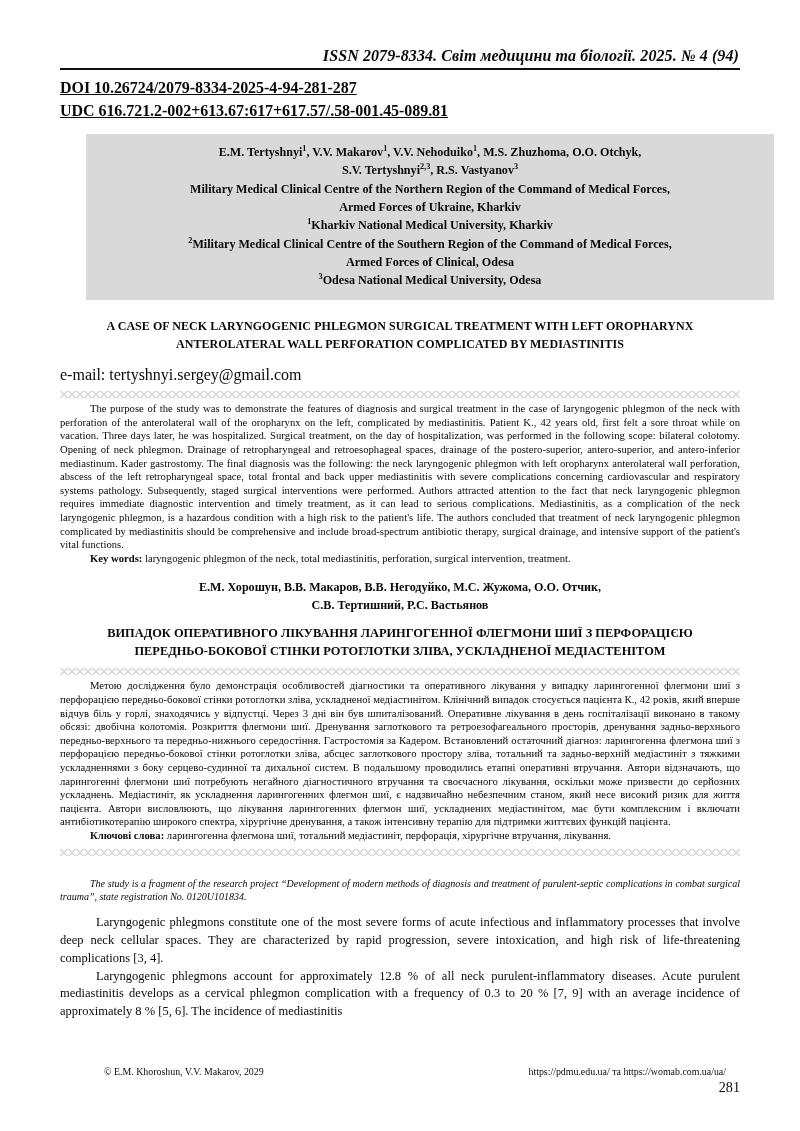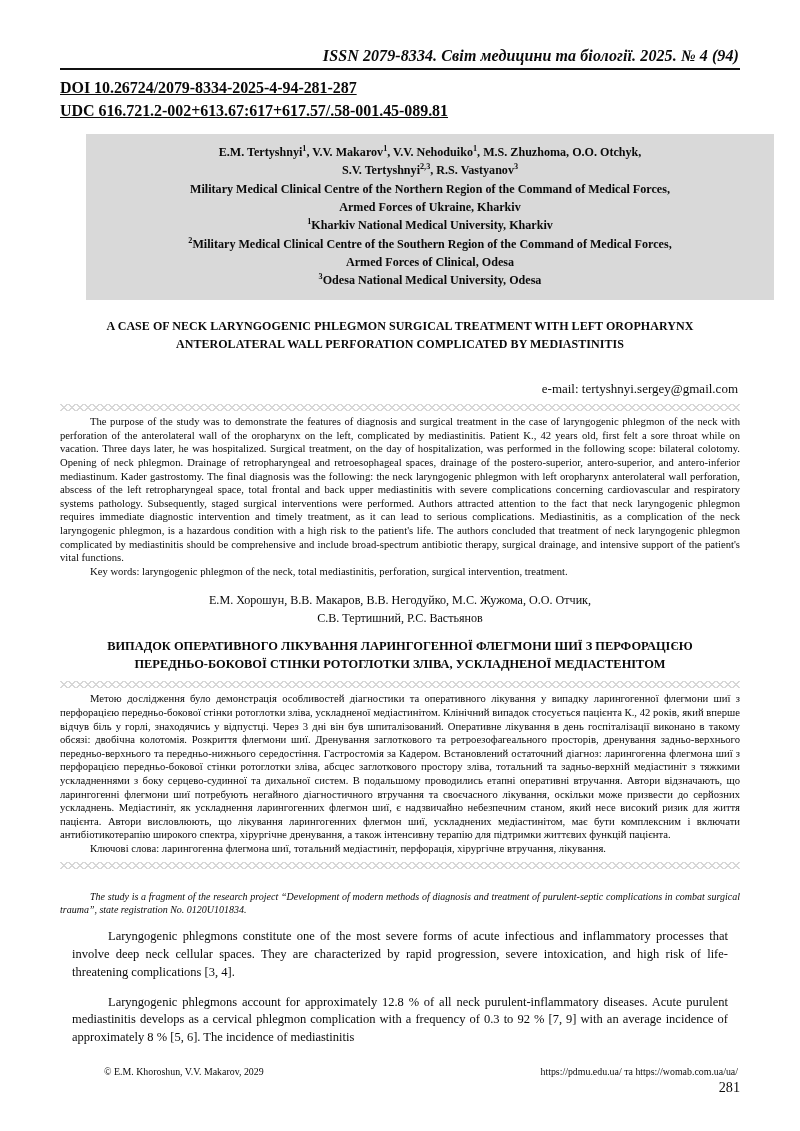--- a/index.html
+++ b/index.html
@@ -65,23 +65,23 @@
   .title {
     text-align: center;
     font-weight: bold;
     font-size: 12px;
     line-height: 1.52;
     margin: 17px 28px 0 28px;
     letter-spacing: 0.05px;
   }
 
   .email {
-    text-align: right;
-    font-size: 13px;
-    margin-top: 28px;
+    text-align: left;
+    font-size: 16px;
+    margin-top: 13px;
     padding-right: 2px;
   }
 
   
   .zigzag {
     height: 7px;
     margin: 7px 0 4px 0;
     background-repeat: repeat-x;
     background-size: 8px 7px;
     background-image:
@@ -90,26 +90,26 @@
   }
 
   
   .abstract {
     text-align: justify;
     font-size: 10.65px;
     line-height: 1.275;
     margin-top: 2px;
   }
   .abstract p { margin: 0; text-indent: 30px; }
-  .kw { font-weight: normal; }
+  .kw { font-weight: bold; }
 
   
   .ua-authors {
     text-align: center;
-    font-weight: normal;
+    font-weight: bold;
     font-size: 12.1px;
     line-height: 1.5;
     margin-top: 13px;
   }
   .ua-title {
     text-align: center;
     font-weight: bold;
     font-size: 12.4px;
     line-height: 1.53;
     margin: 9px 14px 0 14px;
@@ -125,39 +125,39 @@
   }
   .note p { margin: 0; text-indent: 30px; }
 
   
   .body-text {
     font-size: 12.5px;
     line-height: 1.42;
     text-align: justify;
     margin-top: 11px;
   }
-  .body-text p { margin: 12px; text-indent: 36px; }
+  .body-text p { margin: 0; text-indent: 36px; }
 
   
   .footer {
     position: absolute;
     left: 60px;
     right: 60px;
     bottom: 23px;
     height: 42px;
   }
   .footer .copyright {
     position: absolute;
     left: 44px;
     top: 0;
     font-size: 9.9px;
   }
   .footer .urls {
     position: absolute;
-    right: 2px;
+    right: 14px;
     top: 0;
     font-size: 9.9px;
   }
   .footer .pageno {
     position: absolute;
     left: 0;
     right: 0;
     top: 13px;
     text-align: right;
     font-size: 14.2px;
@@ -213,21 +213,21 @@
   </div>
 
   <div class="zigzag"></div>
 
   <div class="note">
     <p>The study is a fragment of the research project “Development of modern methods of diagnosis and treatment of purulent-septic complications in combat surgical trauma”, state registration No. 0120U101834.</p>
   </div>
 
   <div class="body-text">
     <p>Laryngogenic phlegmons constitute one of the most severe forms of acute infectious and inflammatory processes that involve deep neck cellular spaces. They are characterized by rapid progression, severe intoxication, and high risk of life-threatening complications [3, 4].</p>
-    <p>Laryngogenic phlegmons account for approximately 12.8 % of all neck purulent-inflammatory diseases. Acute purulent mediastinitis develops as a cervical phlegmon complication with a frequency of 0.3 to 92 % [7, 9] with an average incidence of approximately 8 % [5, 6]. The incidence of mediastinitis</p>
+    <p>Laryngogenic phlegmons account for approximately 12.8 % of all neck purulent-inflammatory diseases. Acute purulent mediastinitis develops as a cervical phlegmon complication with a frequency of 0.3 to 20 % [7, 9] with an average incidence of approximately 8 % [5, 6]. The incidence of mediastinitis</p>
   </div>
 
   <div class="footer">
     <div class="copyright">© E.M. Khoroshun, V.V. Makarov, 2029</div>
     <div class="urls">https://pdmu.edu.ua/ та https://womab.com.ua/ua/</div>
     <div class="pageno">281</div>
   </div>
 
 </div>
 

